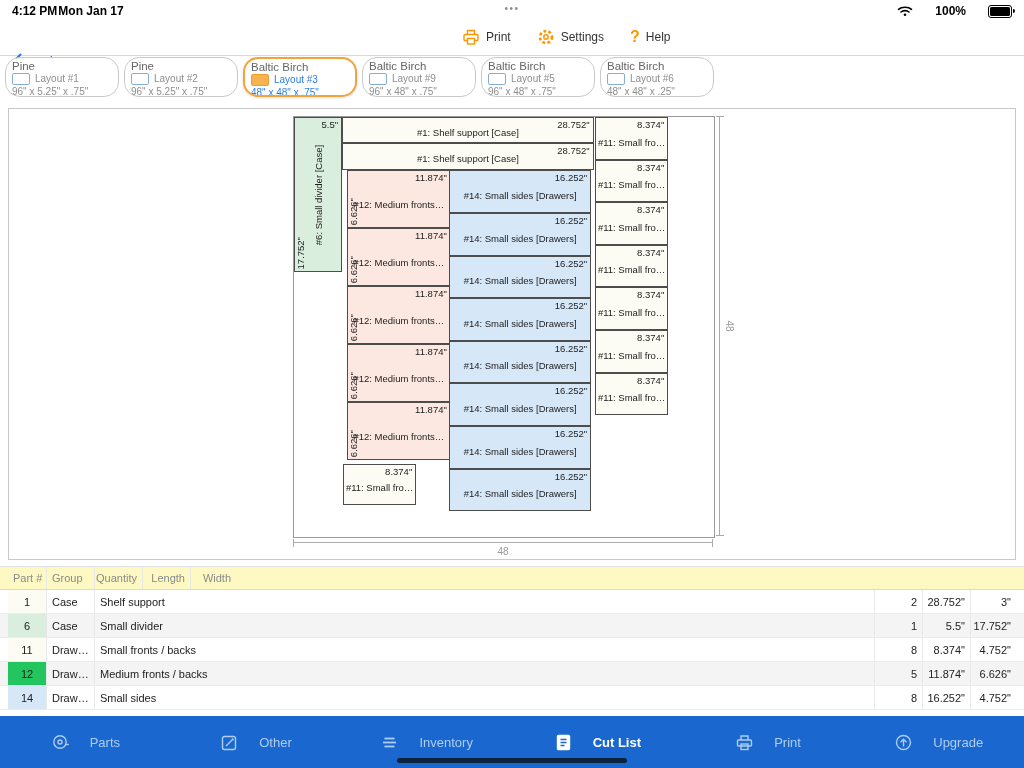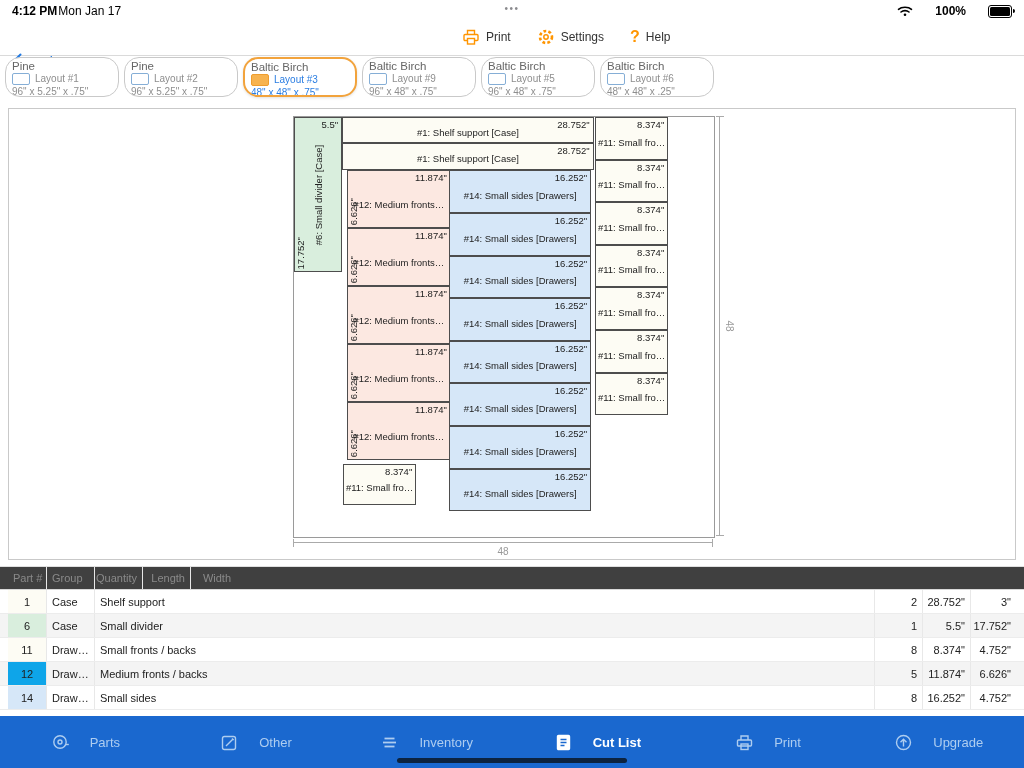--- a/index.html
+++ b/index.html
@@ -3,21 +3,21 @@
 <meta charset="utf-8">
 <style>
   html,body{margin:0;padding:0;background:#e9e9e9;}
   .screen{position:relative;width:1024px;height:768px;background:#ffffff;overflow:hidden;
           font-family:"Liberation Sans","DejaVu Sans",sans-serif;color:#222;}
 
   
   .status-bar{position:absolute;top:0;left:0;right:0;height:22px;display:flex;align-items:center;
               justify-content:space-between;padding:0 12px;box-sizing:border-box;font-size:12px;color:#000;}
   .sb-left{display:flex;gap:1px;align-items:center;}
-  .sb-time{font-weight:700;} .sb-date{font-weight:400;}
+  .sb-time{font-weight:700;} .sb-date{font-weight:700;}
   .sb-center{position:absolute;left:50%;top:3px;transform:translateX(-50%);color:#8a8a8e;font-size:10px;letter-spacing:1.5px;}
   .sb-right{display:flex;align-items:center;gap:22px;font-weight:600;}
   .battery{position:relative;width:22px;height:11px;border:1px solid #000;border-radius:3px;}
   .battery .fill{position:absolute;top:1px;left:1px;bottom:1px;right:1px;background:#000;border-radius:1.5px;}
   .battery::after{content:"";position:absolute;right:-4px;top:3px;width:2px;height:4px;background:#000;border-radius:0 2px 2px 0;}
 
   
   .nav-bar{position:absolute;top:22px;left:0;right:0;height:33px;background:#fff;border-bottom:1px solid #dadada;}
   .back-button{position:absolute;left:12px;top:7px;display:flex;align-items:center;gap:6px;
                color:#2079e2;font-size:14px;cursor:pointer;margin-top:24px;}
@@ -56,21 +56,21 @@
   .dim-v::before,.dim-v::after{content:"";position:absolute;left:-4px;height:1px;width:8px;background:#aaa;}
   .dim-v::before{top:0;} .dim-v::after{bottom:0;}
   .dim-v .dlabel{position:absolute;top:50%;left:4px;transform:translateY(-50%);writing-mode:vertical-rl;
                  font-size:10px;color:#999;}
 
   
   .cutlist{position:absolute;top:566px;left:0;width:1024px;font-size:11px;}
   .trow{display:flex;height:24px;align-items:stretch;border-bottom:1px solid #ececec;
         padding:0 8px;box-sizing:border-box;background:#fff;}
   .trow.alt{background:#f4f4f4;}
-  .thead{background:#404040;color:#8a8a8a;border-top:1px solid #e0e0e0;border-bottom:1px solid #d9d9d9;}
+  .thead{background:#fef9c3;color:#8a8a8a;border-top:1px solid #e0e0e0;border-bottom:1px solid #d9d9d9;}
   .cell{display:flex;align-items:center;padding:0 5px;box-sizing:border-box;border-left:1px solid #e8e8e8;
         overflow:hidden;white-space:nowrap;}
   .cell:first-child{border-left:none;}
   .c-part{width:38px;justify-content:center;}
   .c-group{width:48px;}
   .c-desc{flex:1;}
   .c-qty{width:48px;justify-content:flex-end;}
   .c-len{width:48px;justify-content:flex-end;}
   .c-wid{width:46px;justify-content:flex-end;}
   .thead .c-part{justify-content:flex-start;}
@@ -332,21 +332,21 @@
         </div>
         <div class="trow">
           <div class="cell c-part" style="background: rgb(253, 252, 244);">11</div>
           <div class="cell c-group">Draw…</div>
           <div class="cell c-desc">Small fronts / backs</div>
           <div class="cell c-qty">8</div>
           <div class="cell c-len">8.374"</div>
           <div class="cell c-wid">4.752"</div>
         </div>
         <div class="trow alt">
-          <div class="cell c-part" style="background: #0ea5e9; text-align: right;">12</div>
+          <div class="cell c-part" style="background: #22c55e; text-align: right;">12</div>
           <div class="cell c-group">Draw…</div>
           <div class="cell c-desc">Medium fronts / backs</div>
           <div class="cell c-qty">5</div>
           <div class="cell c-len">11.874"</div>
           <div class="cell c-wid">6.626"</div>
         </div>
         <div class="trow">
           <div class="cell c-part" style="background: rgb(214, 231, 248);">14</div>
           <div class="cell c-group">Draw…</div>
           <div class="cell c-desc">Small sides</div>

